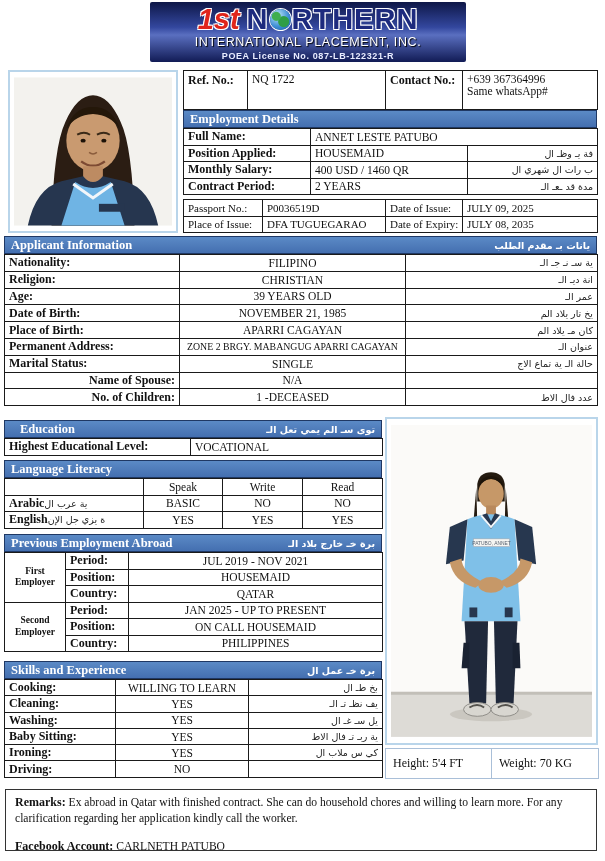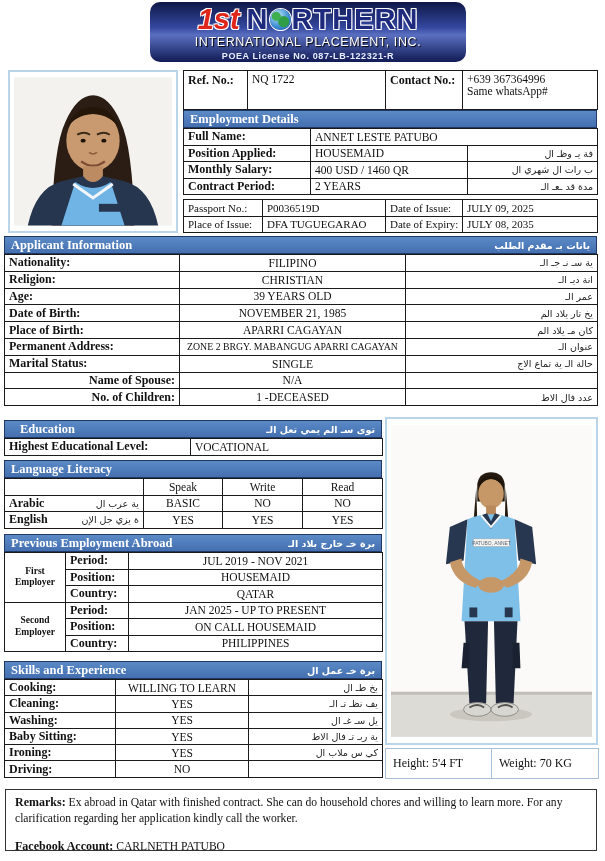--- a/index.html
+++ b/index.html
@@ -3,21 +3,21 @@
 <meta charset="utf-8">
 <style>
   html,body{margin:0;padding:0;}
   body{width:605px;height:861px;position:relative;background:#fff;
        font-family:"Liberation Serif", serif;color:#111;}
   .abs{position:absolute;box-sizing:border-box;}
 
   
   #logo{left:150px;top:2px;width:316px;height:60px;
         background:linear-gradient(180deg,#0e1747 0%,#33479e 42%,#5a6fc0 55%,#111b55 100%);
-        border-radius:10px;display:flex;flex-direction:column;align-items:center;justify-content:center;}
+        border-radius:2px;display:flex;flex-direction:column;align-items:center;justify-content:center;}
   .logo-row1{display:flex;align-items:center;line-height:1;margin-top:1px;}
   .logo-1st{font-family:"Liberation Sans",sans-serif;font-weight:bold;font-style:italic;
             font-size:29px;color:#e0251b;text-shadow:1px 1px 0 #fff,-1px -1px 0 #fff,1px -1px 0 #fff,-1px 1px 0 #fff;
             margin-right:7px;}
   .logo-n{font-family:"Liberation Sans",sans-serif;font-weight:bold;font-size:29px;letter-spacing:1px;
           color:#1d2a7e;text-shadow:1px 1px 0 #fff,-1px -1px 0 #fff,1px -1px 0 #fff,-1px 1px 0 #fff;}
   .globe{width:21px;height:21px;border-radius:50%;display:inline-block;margin:0 1px;
          background:
            radial-gradient(circle at 30% 35%, #3fae4e 0 4px, rgba(0,0,0,0) 5px),
            radial-gradient(circle at 65% 60%, #2f9e46 0 5px, rgba(0,0,0,0) 6px),
@@ -60,21 +60,21 @@
   #appbar{left:4px;top:236px;width:593px;height:18px;}
   #apptab{left:4px;top:254px;width:593px;}
   #apptab td{height:15.8px;}
   #apptab tr:nth-child(6) td.ctr{font-size:9.8px;}
   #edubar{left:4px;top:420px;width:378px;height:18px;padding-left:15px;}
   #edutab{left:4px;top:438px;width:378px;}
   #edutab td{height:15.5px;}
   #langbar{left:4px;top:460px;width:378px;height:18px;}
   #langtab{left:4px;top:478px;width:378px;}
   #langtab td{height:15.5px;}
-  .langlbl{display:flex;justify-content:space-between;align-items:center;}
+  .langlbl{display:flex;align-items:center;}
   #pebar{left:4px;top:534px;width:378px;height:18px;}
   #petab{left:4px;top:552px;width:378px;}
   #petab td{height:15.5px;}
   .empname{font-size:9.5px;font-weight:bold;text-align:center;white-space:normal;line-height:1.2;}
   #skbar{left:4px;top:661px;width:378px;height:18px;}
   #sktab{left:4px;top:679px;width:378px;}
   #sktab td{height:15.3px;}
   #hw{left:385px;top:748px;width:213px;}
   #hw td{border:1.2px solid #a9bfd8;height:29px;font-size:12px;padding-left:7px;margin-left:28px;}
   #remarks{left:5px;top:789px;width:592px;height:62px;border:1.4px solid #333;

